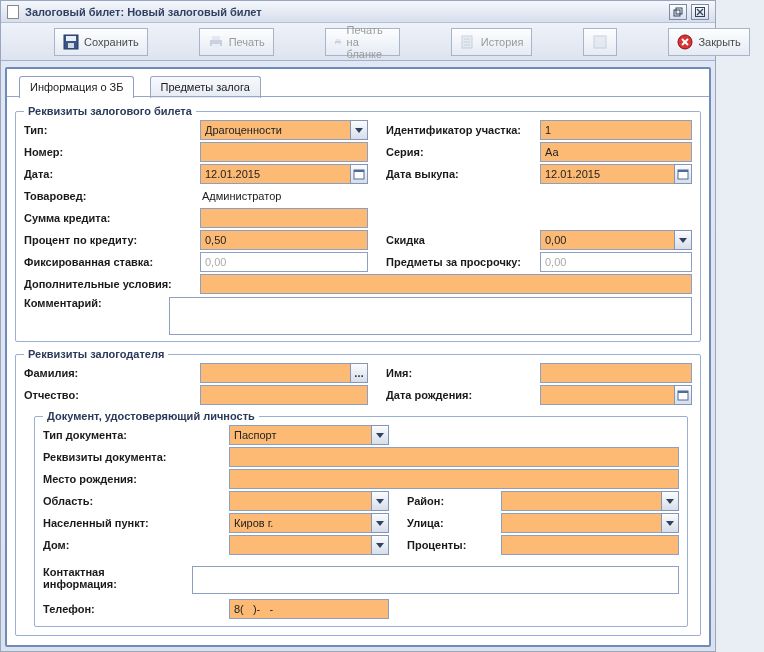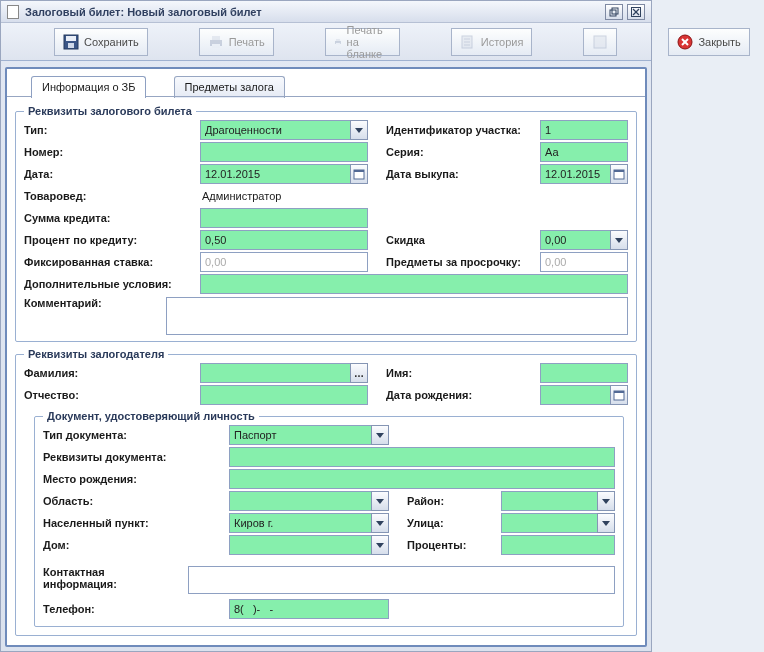--- a/index.html
+++ b/index.html
@@ -1,20 +1,20 @@
 <!DOCTYPE html>
 <html><head>
 <meta charset="utf-8">
 <style>
   * { box-sizing: border-box; }
   html, body { margin:0; padding:0; font-family: Tahoma, Arial, sans-serif; font-size:11px; color:#1a1a1a; }
   body { background:#e9eef5; width:764px; height:652px; overflow:hidden; }
 
   .window {
-    position:relative; width:652px; height:652px;
+    position:relative; width:716px; height:652px;
     background:linear-gradient(#e2e8f3,#dbe2ee);
     border:1px solid #9aa6bf;
   }
   .titlebar {
     height:22px; display:flex; align-items:center; padding:0 6px;
     background:linear-gradient(#f4f7fc,#d7deec);
     border-bottom:1px solid #b6c0d4;
   }
   .titlebar .doc-icon { width:12px; height:14px; border:1px solid #888; background:#fff; margin-right:6px; display:inline-block; }
   .titlebar .title-txt { flex:1; font-weight:bold; color:#304060; }
@@ -35,21 +35,21 @@
   .tbtn.disabled svg { opacity:.45; }
   .tbtn .ico { width:16px;height:16px; display:flex; align-items:center; justify-content:center; }
 
   .client {
     position:absolute; top:66px; left:4px; right:4px; bottom:4px;
     background:#fff; border:2px solid #6f8bbb; border-radius:2px;
   }
   .tabstrip { position:relative; height:28px; padding-top:6px; }
   .tab {
     display:inline-block; height:22px; line-height:20px; padding:0 10px;
-    border:1px solid #97a6c2; border-bottom:none; margin-left:24px;
+    border:1px solid #97a6c2; border-bottom:none; margin-left:12px;
     background:linear-gradient(#f7f9fd,#e5eaf4); border-radius:3px 3px 0 0;
     cursor:pointer; position:relative; top:1px;
   }
   .tab.active { background:#fff; z-index:3; border-color:#8ea0c2; font-weight:normal; }
   .tabline { position:absolute; left:0; right:0; bottom:0; height:1px; background:#97a6c2; z-index:1; }
   .tabpanel { position:absolute; top:28px; left:0; right:0; bottom:0; padding:6px 8px 8px 8px; overflow:hidden; }
 
   fieldset.blk {
     border:1px solid #9ab0d2; border-radius:2px; margin:2px 0 6px 0; padding:2px 8px 6px 8px;
     background:#fff;
@@ -58,21 +58,21 @@
 
   .row { display:flex; align-items:center; height:22px; gap:6px; }
   .col-l { width:170px; font-weight:bold; }
   .col-m { width:168px; }
   .col-l2 { width:160px; font-weight:bold; padding-left:12px; }
   .col-r { flex:1; }
   .col-full { flex:1; }
 
   .inp {
     width:100%; height:20px; border:1px solid #8ea0c2; padding:1px 4px;
-    background:#86efac; font:inherit; color:#222;
+    background:#fdba74; font:inherit; color:#222;
   }
   .inp.ro { background:#fff; color:#aaa; }
   .cbo { position:relative; width:100%; height:20px; }
   .cbo .inp { padding-right:18px; }
   .cbo .dd, .date .dd, .pick .dd {
     position:absolute; right:0; top:0; width:18px; height:20px;
     border:1px solid #8595b4; background:linear-gradient(#fbfcfe,#d6deeb);
     display:flex; align-items:center; justify-content:center; cursor:pointer;
   }
   .cbo .dd svg { width:8px;height:8px; }

